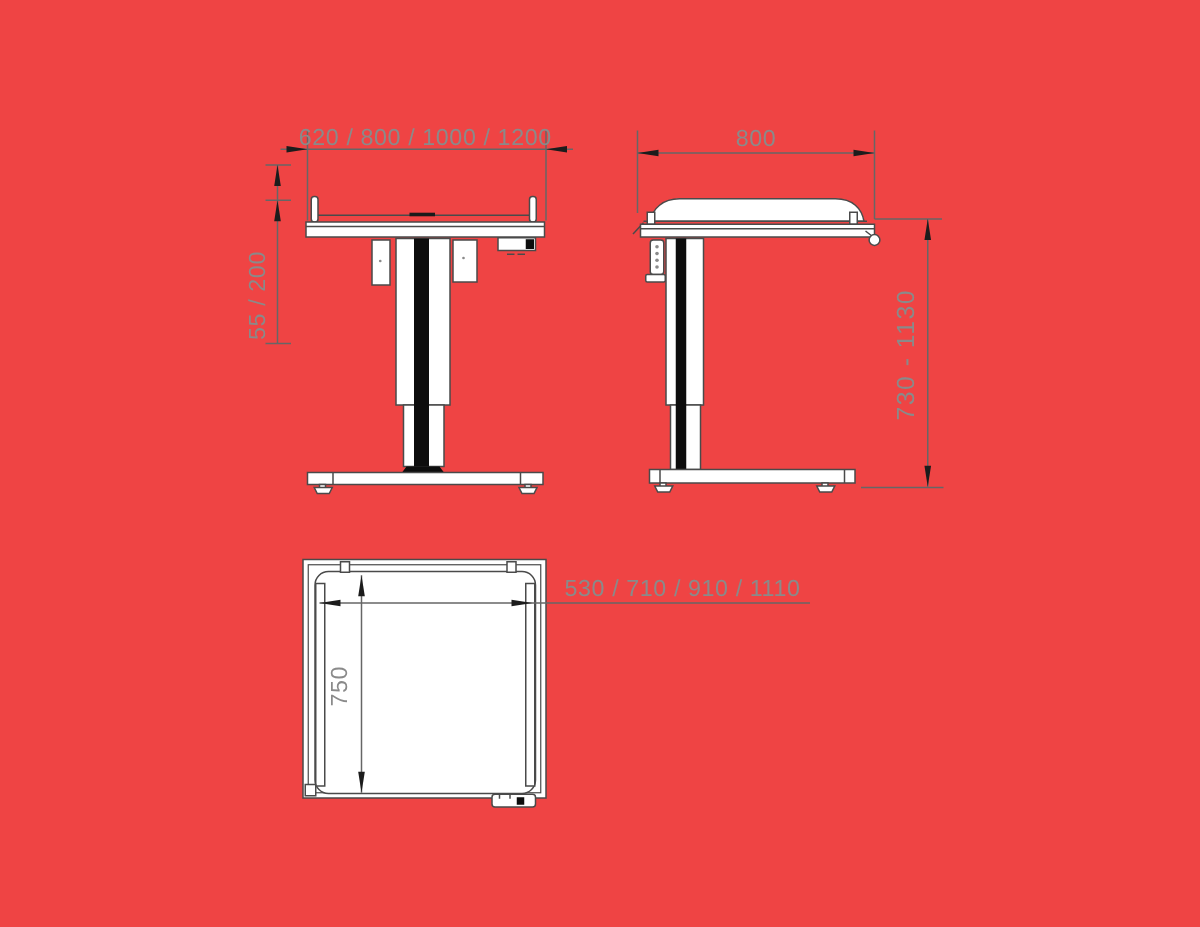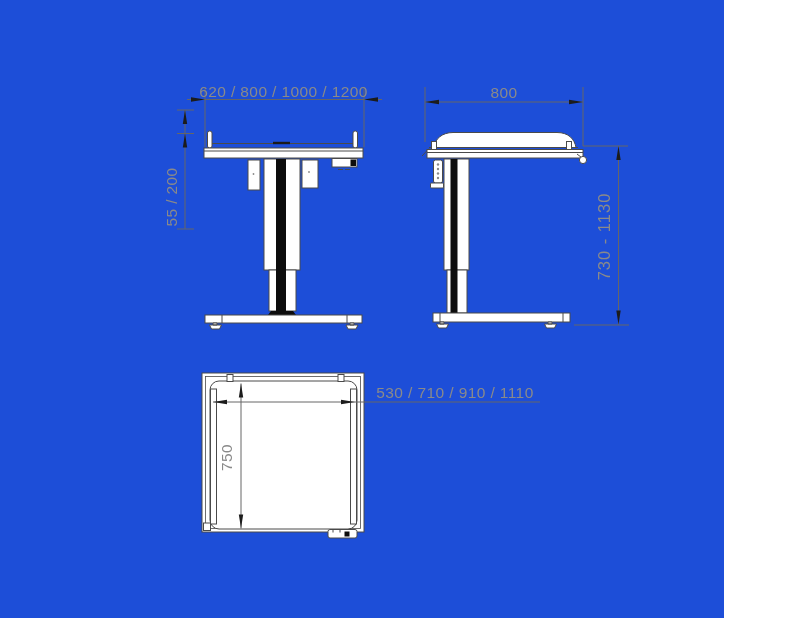--- a/index.html
+++ b/index.html
@@ -1,16 +1,16 @@
 <!DOCTYPE html>
 <html><head>
 <meta charset="utf-8">
 <style>
   html,body { margin:0; padding:0; background:#ffffff; }
-  #canvas { position:relative; width:724px; height:618px; background:#1d4ed8; overflow:hidden;
+  #canvas { position:relative; width:800px; height:618px; background:#ef4444; overflow:hidden;
             font-family:"Liberation Sans", sans-serif; }
   svg { position:absolute; left:0; top:0; }
   .shape  { fill:#ffffff; stroke:#4a4a4a; stroke-width:1; }
   .shape2 { fill:none;    stroke:#4a4a4a; stroke-width:0.8; }
   .ln     { stroke:#4a4a4a; stroke-width:1; fill:none; }
   .thick  { stroke:#1a1a1a; stroke-width:2.4; fill:none; }
   .dark   { fill:#0d0d0d; stroke:none; }
   .dot    { fill:#8a8a8a; }
   .dim    { stroke:#666666; stroke-width:1; fill:none; }
   .arr    { fill:#1c1c1c; stroke:none; }

